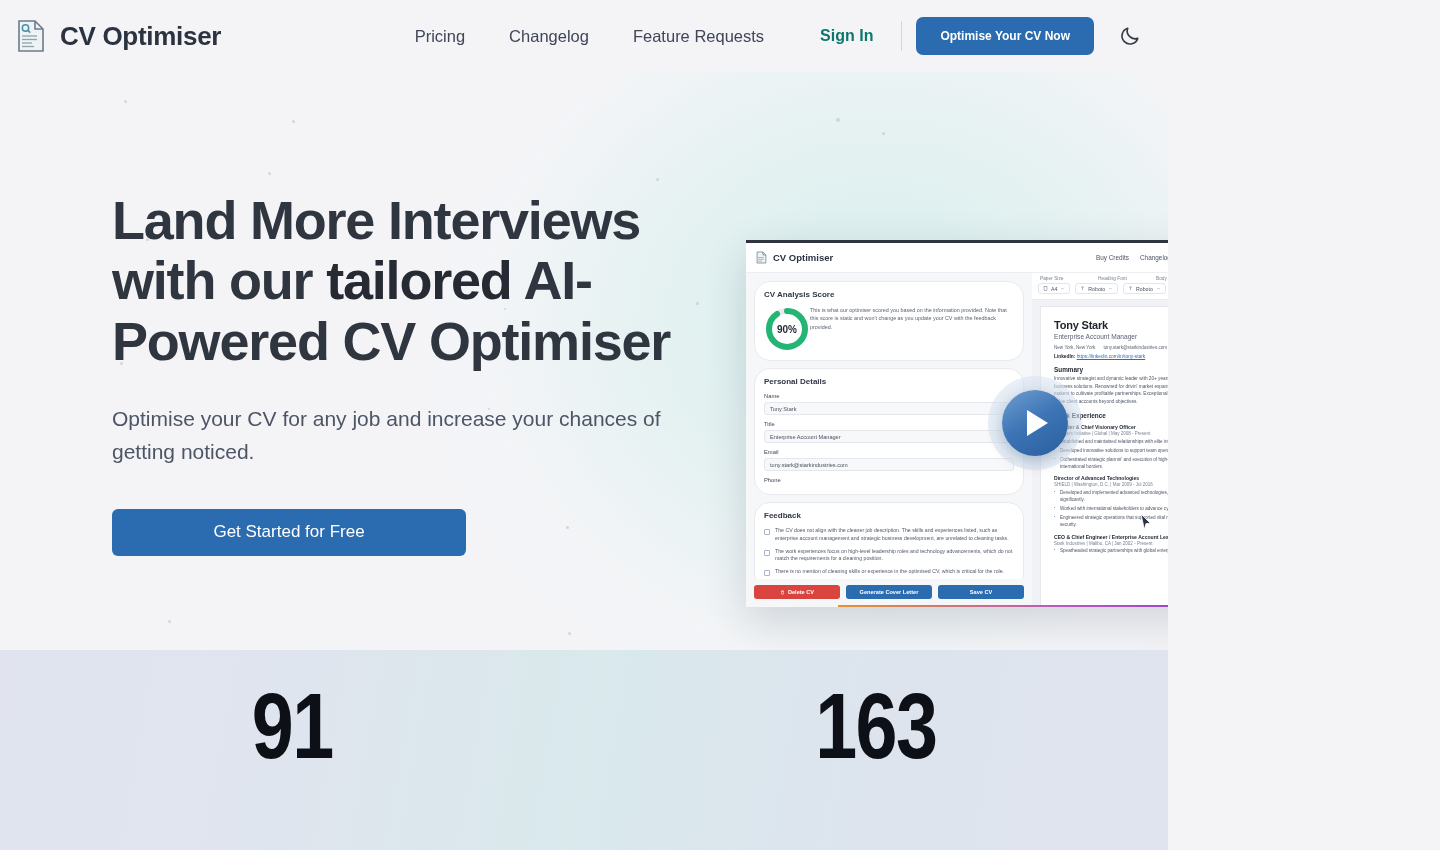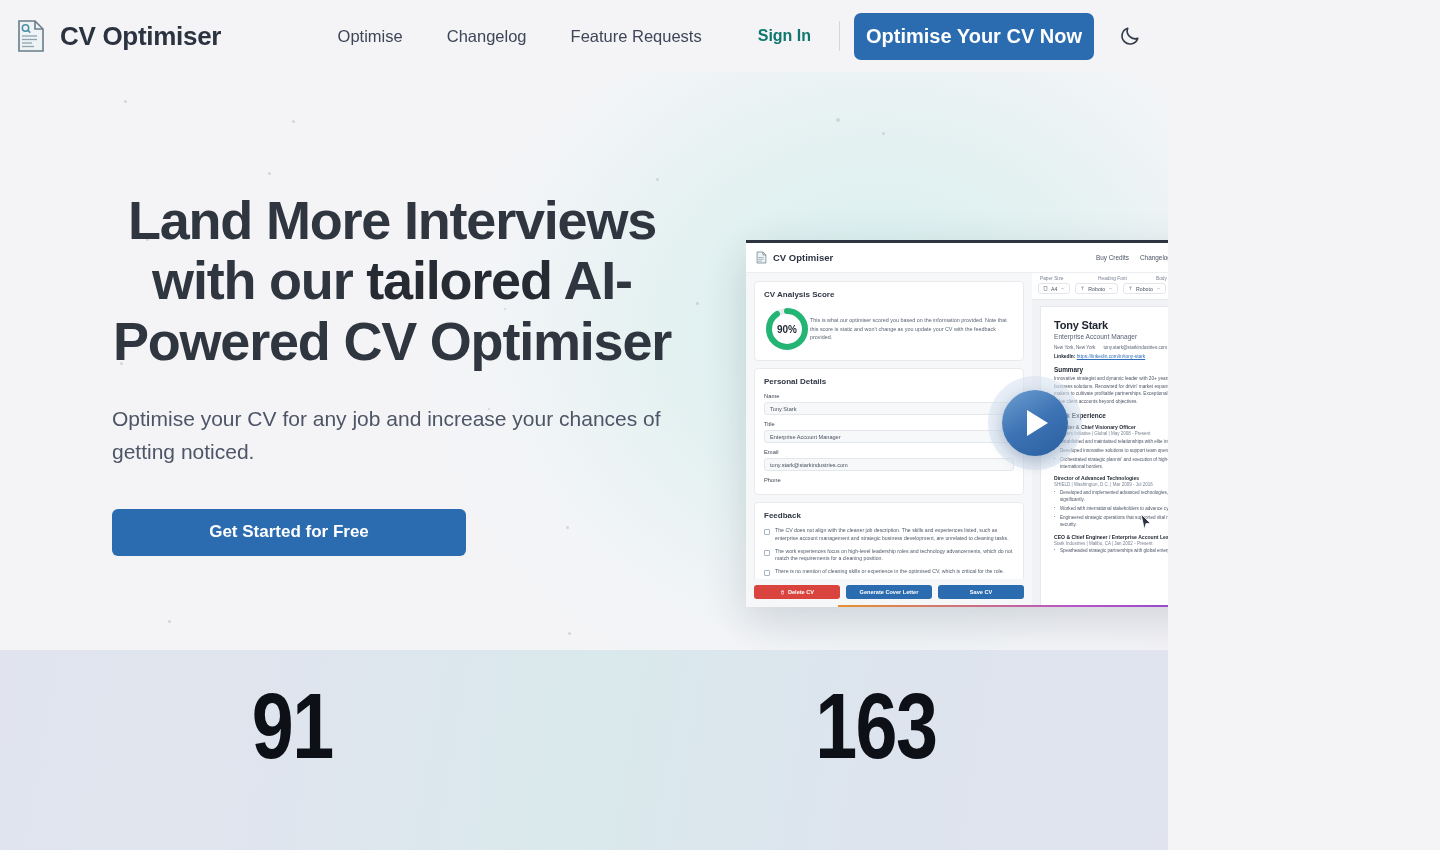--- a/index.html
+++ b/index.html
@@ -29,22 +29,22 @@
     font-size: 16.5px; color: #3e4657; text-decoration: none;
     padding: 6px 14px; white-space: nowrap;
   }
   .nav-link + .nav-link { margin-left: 16px; }
   .signin {
     font-size: 16px; font-weight: 700; color: #0f766e;
     padding: 6px 14px; margin-left: 28px; white-space: nowrap;
   }
   .divider-v { width: 1px; height: 30px; background: #d4d7e0; margin: 0 14px; }
   .cta-nav {
-    background: #2b6cb0; color: #fff; font-size: 20px; font-weight: 700;
-    border: none; border-radius: 7px; padding: 12px 12px;
+    background: #2b6cb0; color: #fff; font-size: 12px; font-weight: 700;
+    border: none; border-radius: 7px; padding: 12px 24px;
     white-space: nowrap; cursor: pointer;
   }
   .theme-toggle {
     margin-left: 22px; width: 28px; height: 28px;
     display: flex; align-items: center; justify-content: center;
     cursor: pointer;
   }
 
   
   .hero {
@@ -66,33 +66,32 @@
   .hero-inner {
     position: relative; z-index: 5;
     display: flex; align-items: flex-start;
     padding-left: 112px; padding-top: 118px;
   }
   .hero-copy { width: 600px; }
   h1.headline {
     font-size: 54px; line-height: 1.12; font-weight: 700;
     letter-spacing: -1.2px; color: #30363f;
     max-width: 560px;
-    text-align: center;
   }
   .rotating-word { font-weight: 800; color: #262b33; }
   .subhead {
     margin-top: 32px; font-size: 21px; line-height: 1.55;
     color: #4d5costa; color: #4d5566; max-width: 575px; font-weight: 400;
   }
   .cta-hero {
     margin-top: 40px; display: block;
     width: 354px; height: 47px;
     background: #2b6cb0; color: #fff;
     border: none; border-radius: 6px;
-    font-size: 17px; font-weight: 700;
+    font-size: 17px; font-weight: 400;
     cursor: pointer;
   }
 
   
   .mockup {
     position: absolute; left: 746px; top: 168px;
     width: 580px; height: 367px;
     background: #fff; overflow: hidden;
     border-top: 3px solid #2e3440;
     box-shadow: 0 14px 40px rgba(35,45,70,.16);
@@ -118,25 +117,25 @@
   .mk-body { display: flex; height: 334px; }
 
   
   .mk-left {
     width: 286px; background: #f6f7f9;
     padding: 8px 8px 0 8px;
     display: flex; flex-direction: column; gap: 7px;
     position: relative;
   }
   .mk-card {
-    background: #fff; border: 1px solid #e8eaee; border-radius: 4px;
+    background: #fff; border: 1px solid #e8eaee; border-radius: 16px;
     padding: 8px 9px;
   }
   .mk-card-title { font-size: 8px; font-weight: 600; color: #2f3644; margin-bottom: 7px; }
-  .score-row { display: flex; align-items: center; }
+  .score-row { display: flex; align-items: flex-start; }
   .score-ring { width: 46px; height: 46px; flex: 0 0 46px; position: relative; }
   .score-pct {
     position: absolute; inset: 0; display: flex; align-items: center; justify-content: center;
     font-size: 10px; font-weight: 700; color: #1f2732;
   }
   .score-note { font-size: 5.4px; line-height: 1.55; color: #5b6373; }
 
   .fb-item { display: flex; gap: 5px; align-items: flex-start; margin-bottom: 5px; }
   .fb-box {
     width: 6px; height: 6px; flex: 0 0 6px; margin-top: 2px;
@@ -250,21 +249,21 @@
         <line x1="12" y1="11.4" x2="14.2" y2="13.6" stroke="#4a8fa8" stroke-width="1.5"></line>
         <line x1="6" y1="17" x2="21" y2="17" stroke="#8fa3ae" stroke-width="1.3"></line>
         <line x1="6" y1="20.5" x2="21" y2="20.5" stroke="#8fa3ae" stroke-width="1.3"></line>
         <line x1="6" y1="24" x2="16" y2="24" stroke="#8fa3ae" stroke-width="1.3"></line>
         <line x1="6" y1="27.5" x2="18" y2="27.5" stroke="#8fa3ae" stroke-width="1.3"></line>
       </svg>
       <span class="brand-name">CV Optimiser</span>
     </div>
 
     <div class="nav">
-      <a class="nav-link" href="#">Optimise</a>
+      <a class="nav-link" href="#">Pricing</a>
       <a class="nav-link" href="#">Changelog</a>
       <a class="nav-link" href="#">Feature Requests</a>
       <span class="signin">Sign In</span>
       <span class="divider-v"></span>
       <button class="cta-nav">Optimise Your CV Now</button>
       <span class="theme-toggle">
         <svg width="22" height="22" viewBox="0 0 24 24">
           <path d="M20.5 14.5A8.6 8.6 0 0 1 9.5 3.5a8.8 8.8 0 1 0 11 11z" fill="none" stroke="#343b4a" stroke-width="1.8" stroke-linejoin="round"></path>
         </svg>
       </span>

